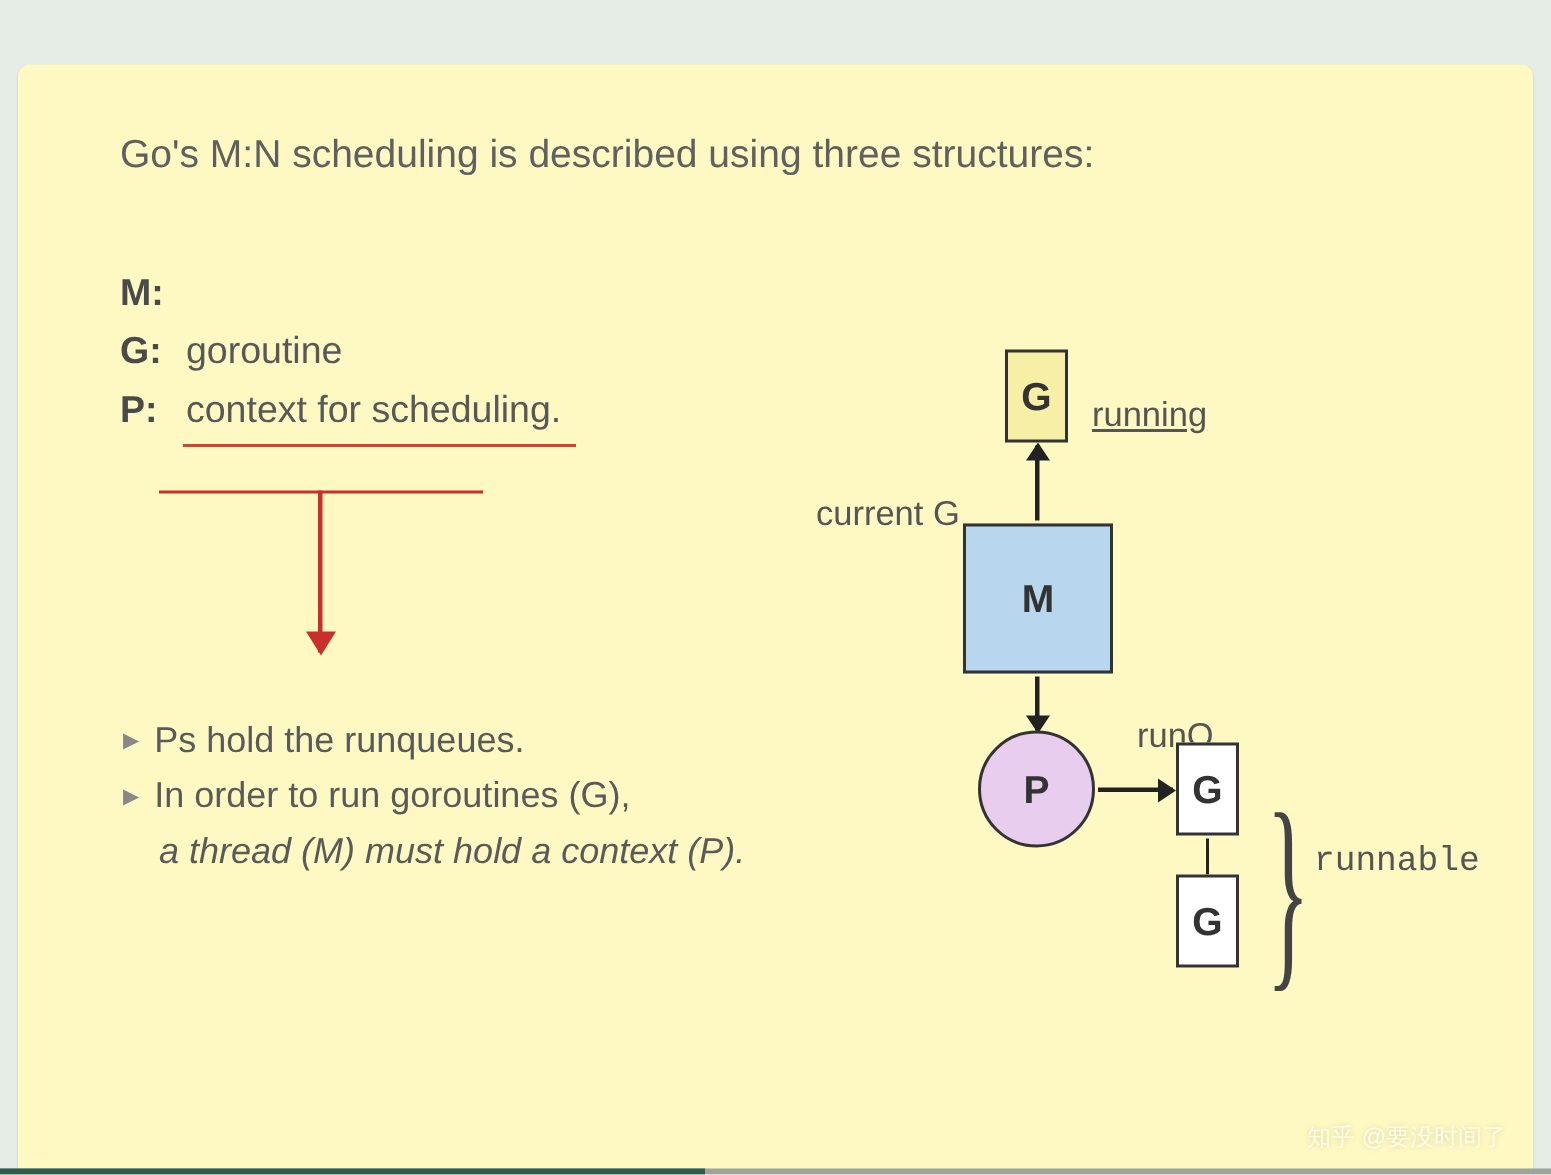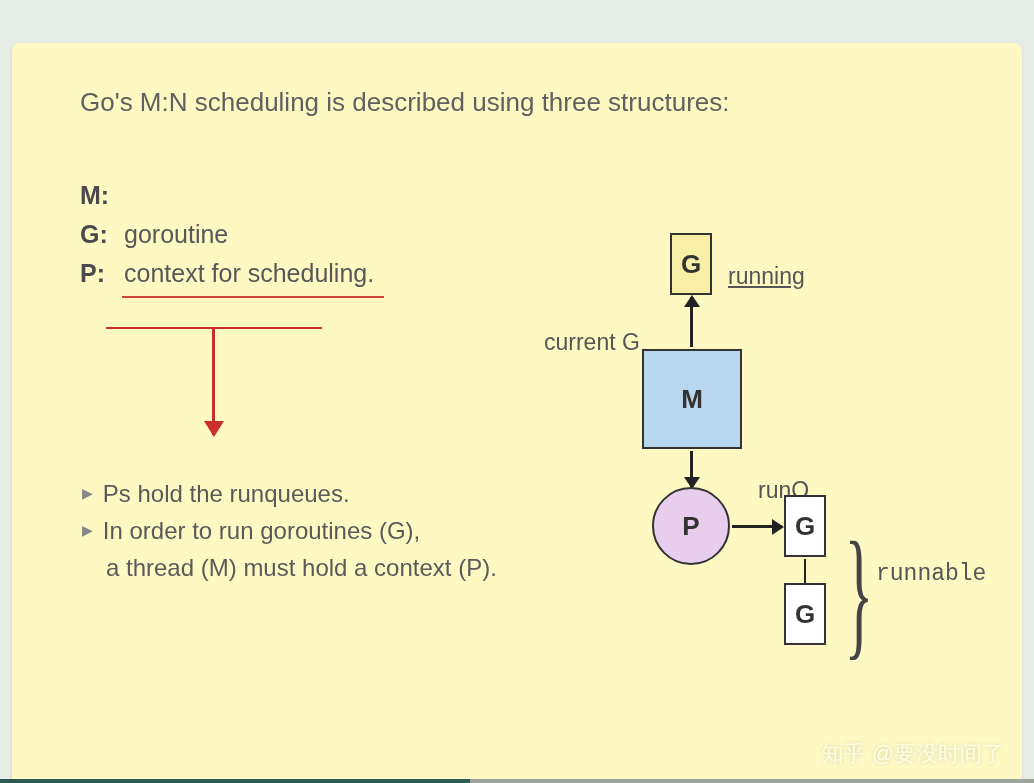--- a/index.html
+++ b/index.html
@@ -56,21 +56,21 @@
     border-top:16px solid #c9302c;
   }
   .bullets {
     position:absolute;
     left: 70px; top: 432px;
     font-size: 24px; line-height:1.55;
     color:#5a5a5a;
   }
   .bullets .b { display:flex; gap:10px; }
   .bullets .tri { color:#888; font-size:14px; margin-top:8px; }
-  .bullets .cont { margin-left: 24px; }
+  .bullets .cont { margin-left: 24px; font-style: italic; }
 
   
   .diagram { position:absolute; left:560px; top:190px; width:400px; height:470px; }
   .box {
     position:absolute; border:2px solid #333;
     display:flex; align-items:center; justify-content:center;
     font-size:26px; font-weight:600; color:#333;
   }
   .gbox { background:#f7efa6; width:42px; height:62px; }
   .gwhite { background:#fff; width:42px; height:62px; }
@@ -100,21 +100,21 @@
   }
   .line-v { position:absolute; width:2px; background:#222; }
   .lbl { position:absolute; font-size:23px; color:#555; }
   .brace {
     position:absolute; font-size:120px; color:#444;
     transform:scaleX(0.5) scaleY(1.2);
     font-family: Georgia, serif; line-height:0.7;
   }
   .watermark {
     position:absolute; right:30px; bottom:14px;
-    font-size:22px; color:#fff; opacity:0.55;
+    font-size:16px; color:#fff; opacity:0.55;
     text-shadow:0 0 4px rgba(0,0,0,0.3);
   }
   .barbg { position:absolute; left:0; bottom:0; width:1034px; height:4px; background:#9da49b; }
   .barfg { position:absolute; left:0; bottom:0; width:470px; height:4px; background:#2c5c4f; }
 </style>
 </head>
 <body>
 
 <div class="slide">
   <div class="title">Go's M:N scheduling is described using three structures:</div>

